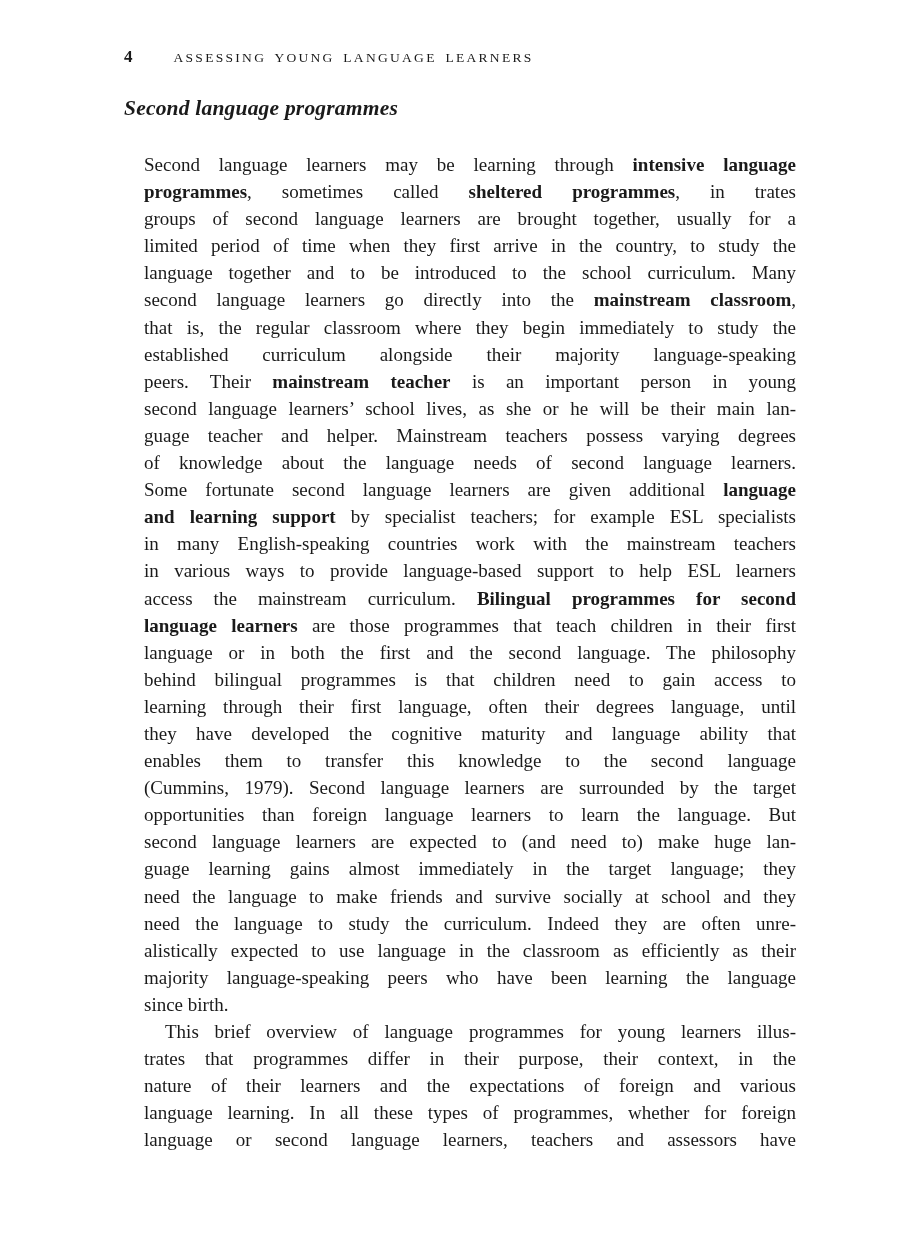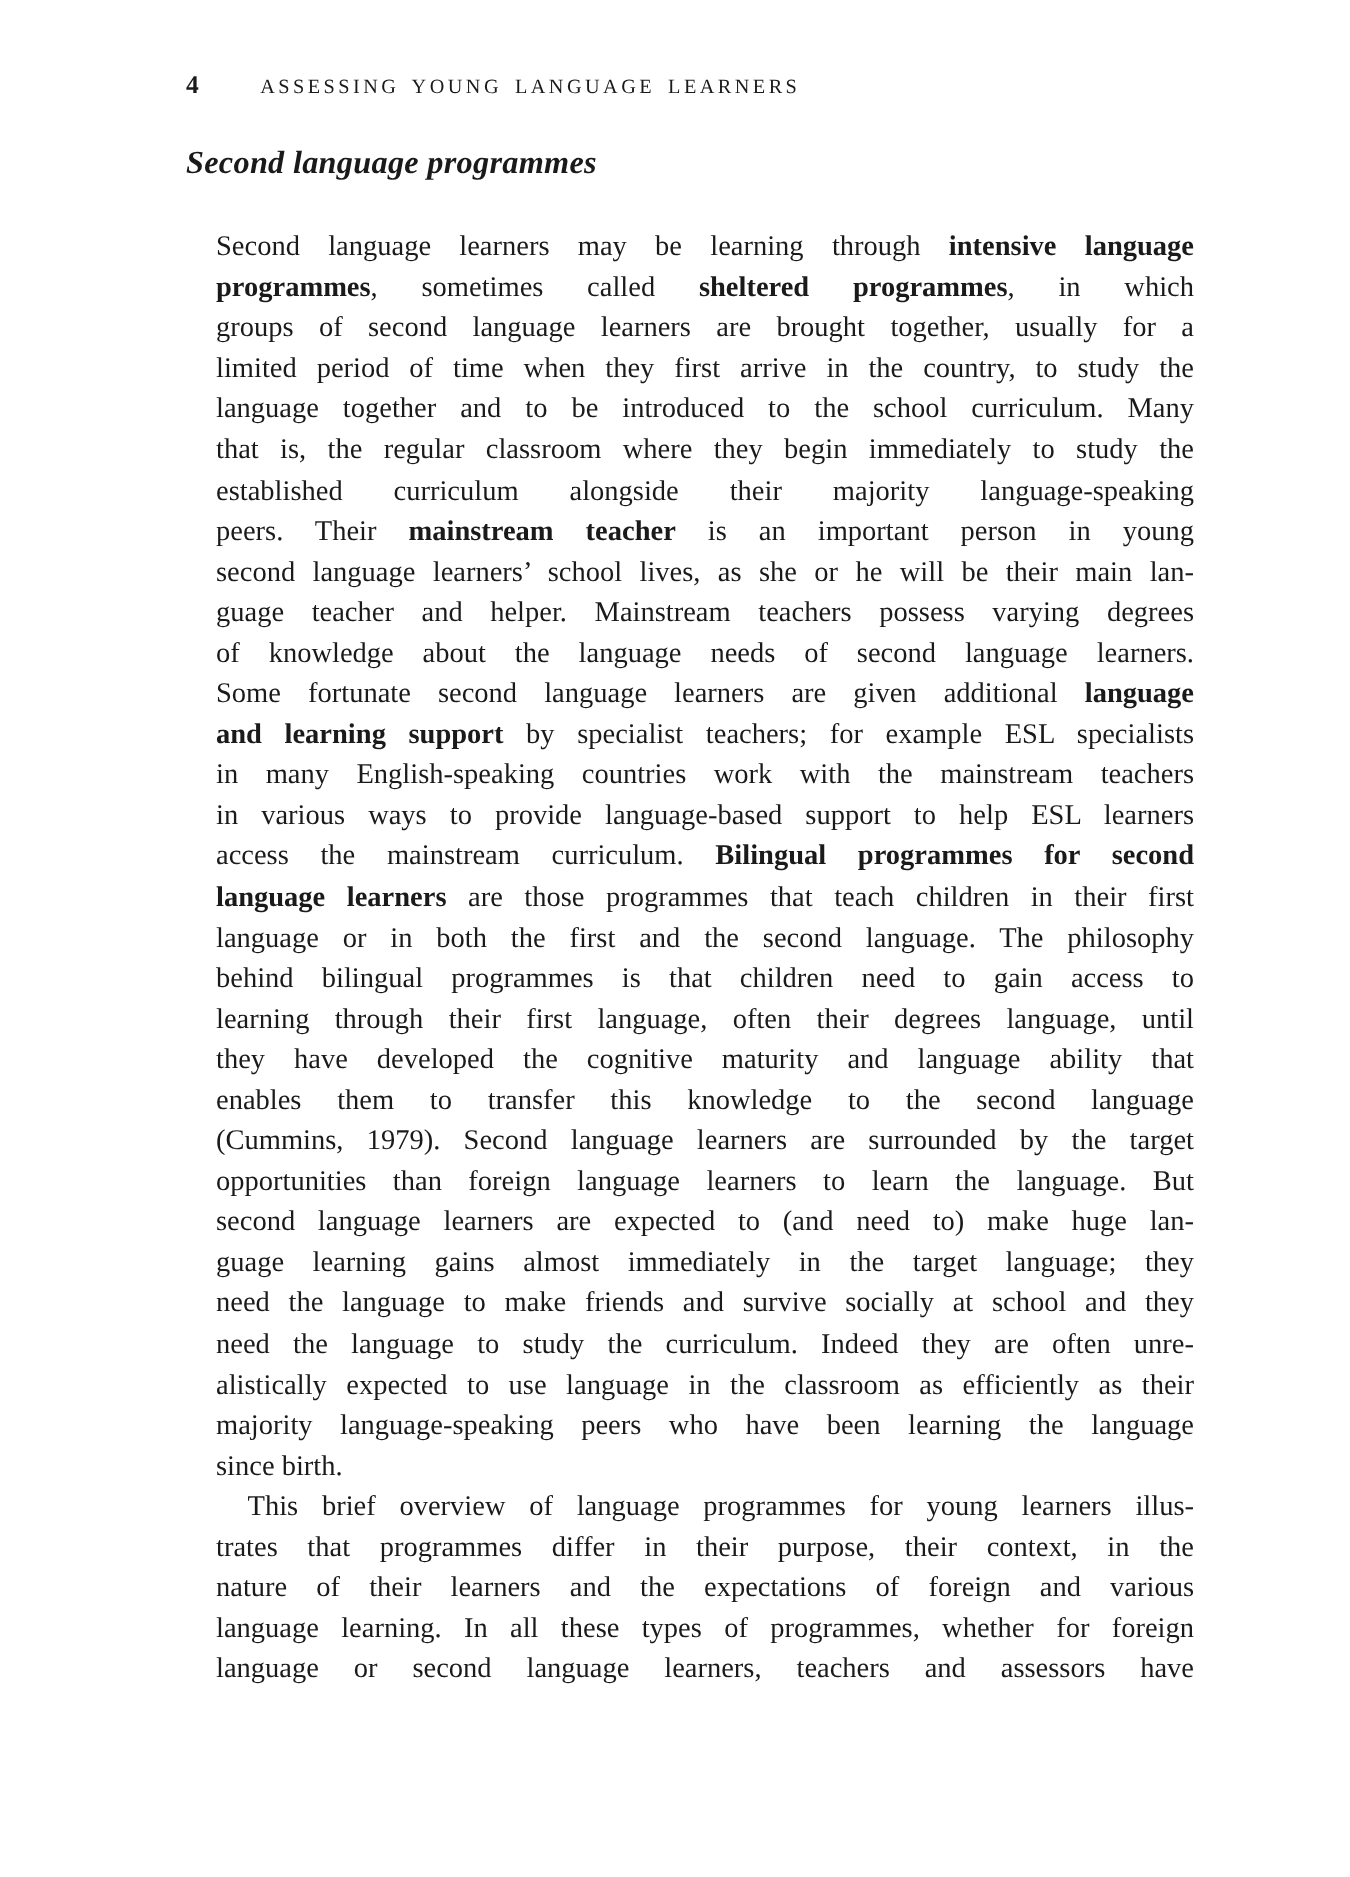--- a/index.html
+++ b/index.html
@@ -64,24 +64,25 @@
 </head>
 <body>
 
 <div class="page">
   <div class="header">
     <span class="pagenum">4</span><span class="runtitle">ASSESSING YOUNG LANGUAGE LEARNERS</span>
   </div>
   <h1 class="section-heading">Second language programmes</h1>
   <div class="body-text">
       <div class="line"><span>Second language learners may be learning through </span><span class="b">intensive language</span></div>
-      <div class="line"><span class="b">programmes</span><span>, sometimes called </span><span class="b">sheltered programmes</span><span>, in which</span></div>
+      <div class="line"><span class="b">programmes</span><span>, sometimes called </span><span class="b">sheltered programmes</span><span>, in trates</span></div>
       <div class="line"><span>groups of second language learners are brought together, usually for a</span></div>
       <div class="line"><span>limited period of time when they first arrive in the country, to study the</span></div>
       <div class="line"><span>language together and to be introduced to the school curriculum. Many</span></div>
+      <div class="line"><span>second language learners go directly into the </span><span class="b">mainstream classroom</span><span>,</span></div>
       <div class="line"><span>that is, the regular classroom where they begin immediately to study the</span></div>
       <div class="line"><span>established curriculum alongside their majority language-speaking</span></div>
       <div class="line"><span>peers. Their </span><span class="b">mainstream teacher</span><span> is an important person in young</span></div>
       <div class="line"><span>second language learners’ school lives, as she or he will be their main lan-</span></div>
       <div class="line"><span>guage teacher and helper. Mainstream teachers possess varying degrees</span></div>
       <div class="line"><span>of knowledge about the language needs of second language learners.</span></div>
       <div class="line"><span>Some fortunate second language learners are given additional </span><span class="b">language</span></div>
       <div class="line"><span class="b">and learning support</span><span> by specialist teachers; for example ESL specialists</span></div>
       <div class="line"><span>in many English-speaking countries work with the mainstream teachers</span></div>
       <div class="line"><span>in various ways to provide language-based support to help ESL learners</span></div>

